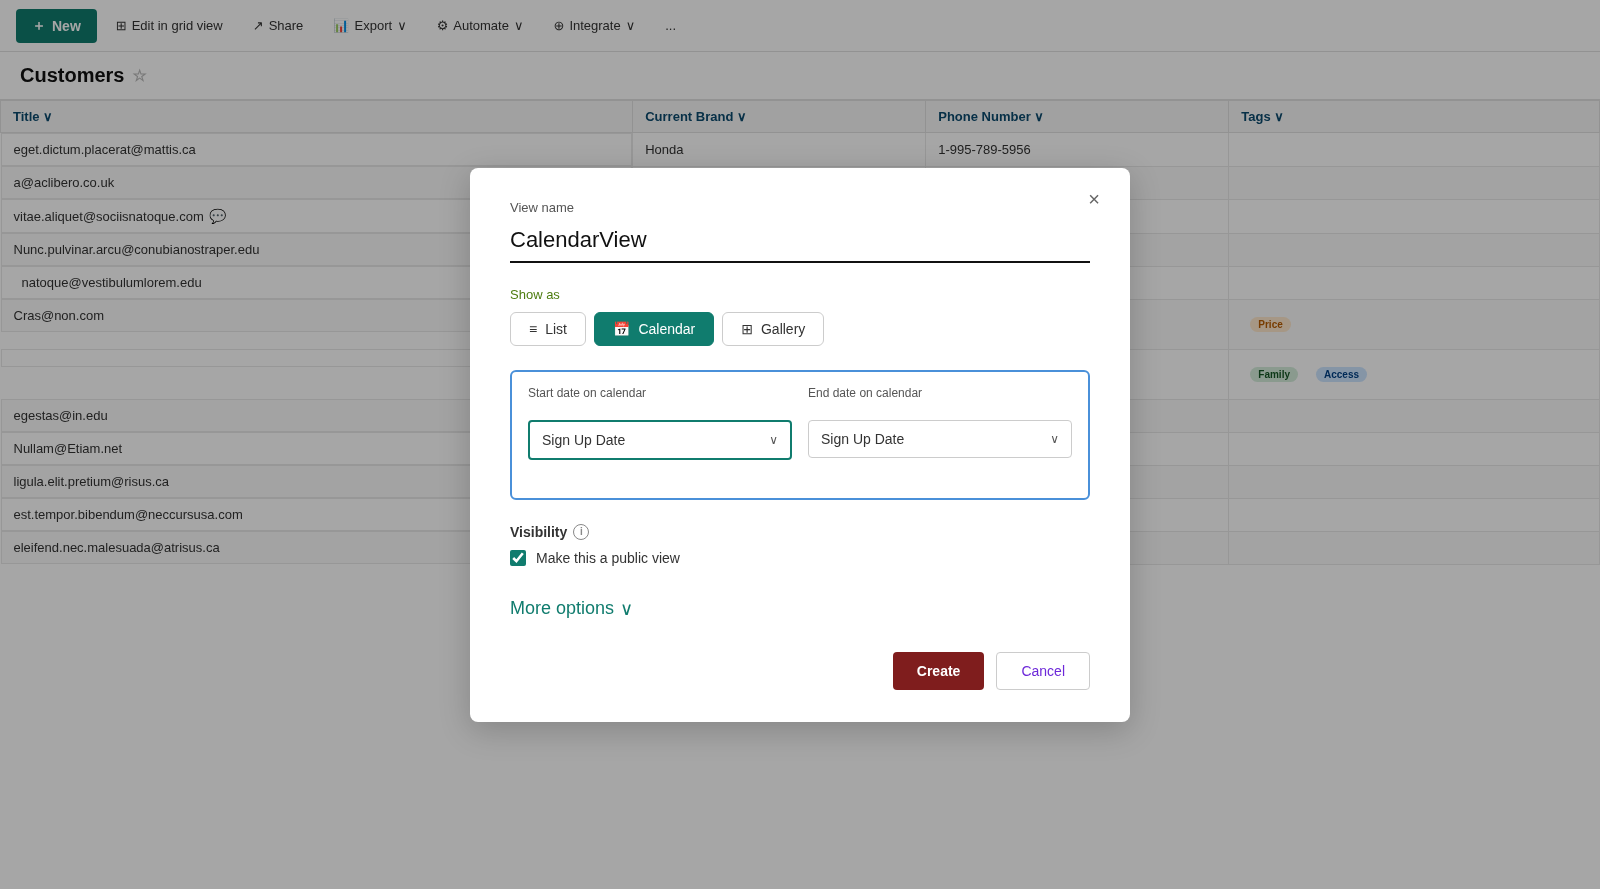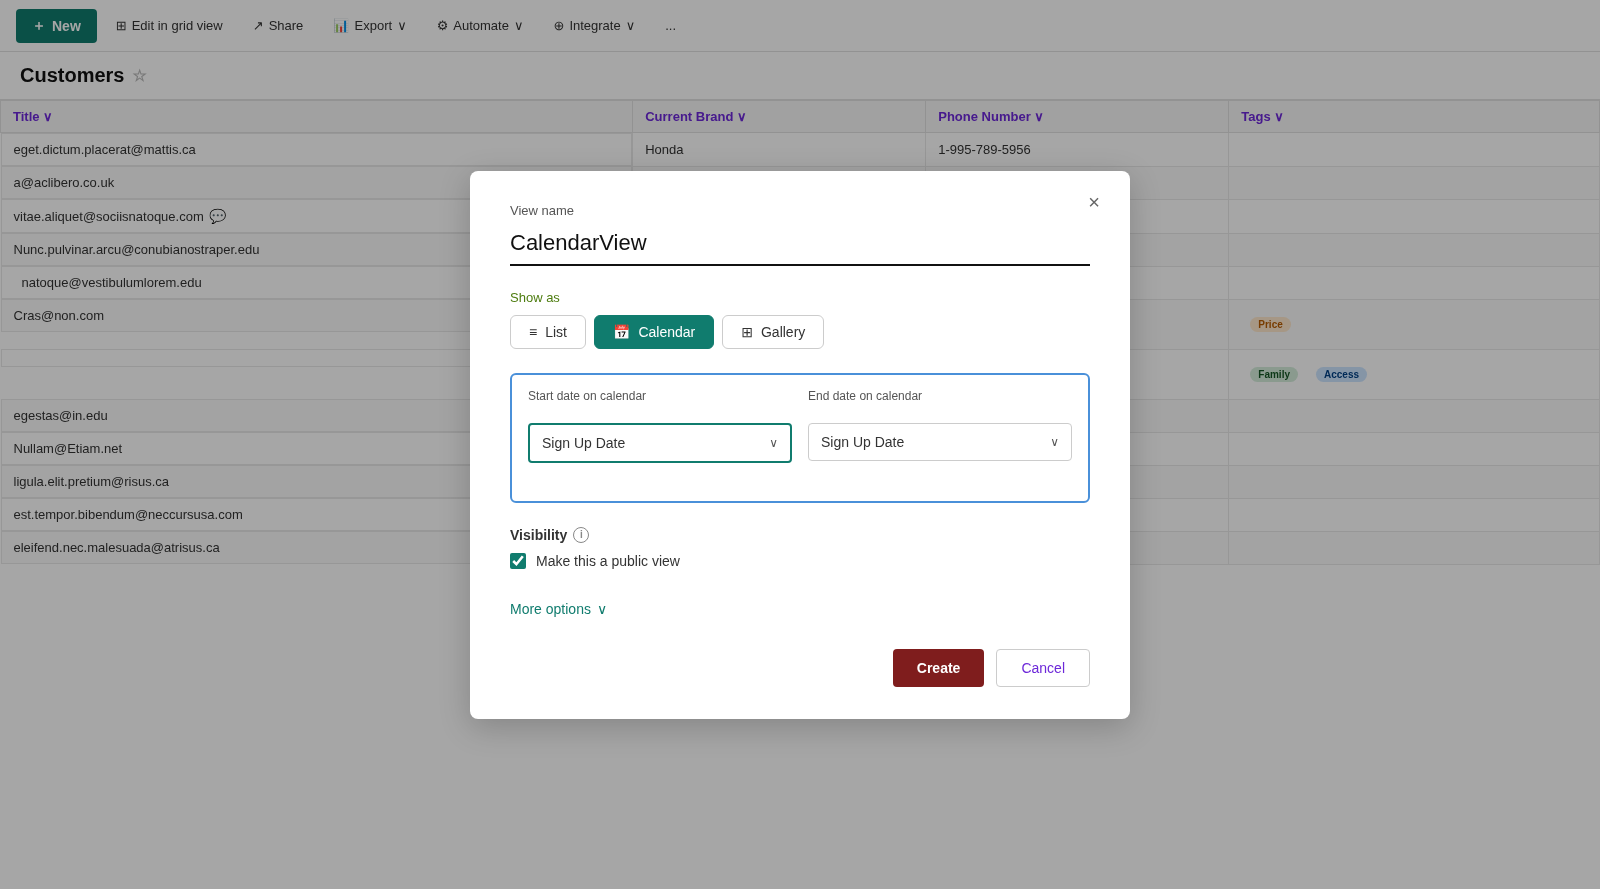--- a/index.html
+++ b/index.html
@@ -93,21 +93,21 @@
       width: 100%;
       border-collapse: collapse;
     }
 
     .data-table th {
       background: #f8f8f8;
       border: 1px solid #e0e0e0;
       padding: 8px 12px;
       font-size: 13px;
       font-weight: 600;
-      color: #6d28d9;
+      color: #0c4a6e;
       text-align: left;
       white-space: nowrap;
     }
 
     .data-table td {
       border: 1px solid #e8e8e8;
       padding: 8px 12px;
       font-size: 13px;
       color: #333;
     }
@@ -325,21 +325,21 @@
     .checkbox-label {
       font-size: 14px;
       color: #333;
     }
 
     
     .more-options-btn {
       background: none;
       border: none;
       color: #107c6e;
-      font-size: 14px;
+      font-size: 18px;
       cursor: pointer;
       display: flex;
       align-items: flex-start;
       gap: 6px;
       padding: 0;
       margin-bottom: 32px;
       margin-top: 32px;
     }
 
     

